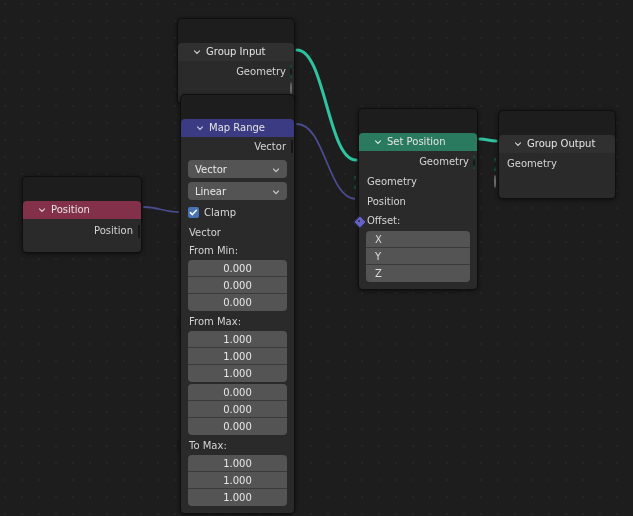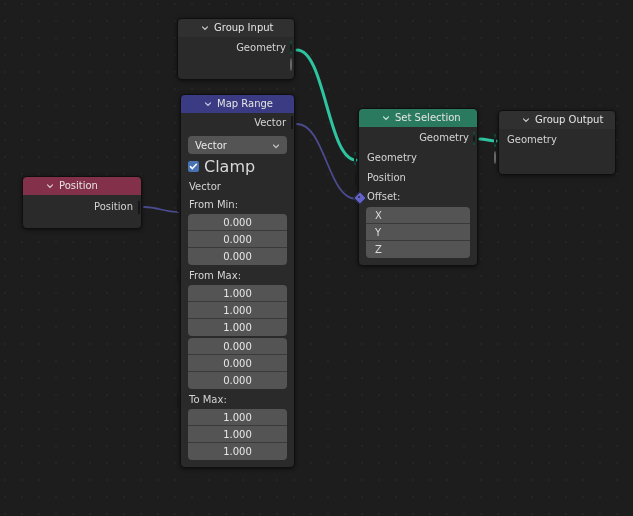--- a/index.html
+++ b/index.html
@@ -32,27 +32,28 @@
     background: #2a2a2a;
     border-bottom-left-radius: 4px;
     border-bottom-right-radius: 4px;
     padding-bottom: 5px;
   }
   .node-header {
     height: 18px;
     line-height: 18px;
     border-top-left-radius: 4px;
     border-top-right-radius: 4px;
-    padding-left: 23px;
+    padding-left: 15px;
     font-size: 10px;
     color: #e4e4e4;
     display: flex;
     align-items: center;
     gap: 5px;
     white-space: nowrap;
+    margin-top: 24px;
   }
   .chev { width: 8px; height: 8px; flex: 0 0 8px; display: block; }
   .chev svg { display: block; }
 
   .sock-row {
     position: relative;
     height: 20px;
     display: flex;
     align-items: center;
     font-size: 10px;
@@ -118,21 +119,21 @@
   }
   .dropdown .dd-chev { width: 8px; height: 8px; opacity: 0.85; }
 
   
   .checkrow {
     margin: 3px 7px 2px 7px;
     height: 15px;
     display: flex;
     align-items: center;
     gap: 5px;
-    font-size: 16px;
+    font-size: 10px;
     color: #d8d8d8;
   }
   .checkbox {
     width: 11px; height: 11px;
     background: #4772b3;
     border-radius: 2px;
     position: relative;
     flex: 0 0 11px;
   }
   .checkbox svg { position: absolute; left: 1px; top: 1px; }
@@ -241,20 +242,28 @@
 
       <div class="dropdown" style="margin-top:5px;">
         <span>Vector</span>
         <span class="dd-chev">
           <svg width="8" height="8" viewBox="0 0 8 8">
               <path d="M1.5 3 L4 5.6 L6.5 3" fill="none" stroke="#dcdcdc" stroke-width="1.1" stroke-linecap="round"></path>
             </svg>
         </span>
       </div>
 
+      <div class="dropdown" style="margin-top:4px;">
+        <span>Linear</span>
+        <span class="dd-chev">
+          <svg width="8" height="8" viewBox="0 0 8 8">
+              <path d="M1.5 3 L4 5.6 L6.5 3" fill="none" stroke="#dcdcdc" stroke-width="1.1" stroke-linecap="round"></path>
+            </svg>
+        </span>
+      </div>
 
       <div class="checkrow" style="margin-top:5px;">
         <span class="checkbox">
           <svg width="9" height="9" viewBox="0 0 9 9">
               <path d="M1.4 4.6 L3.4 6.6 L7.4 2.2" fill="none" stroke="#ffffff" stroke-width="1.5" stroke-linecap="round" stroke-linejoin="round"></path>
             </svg>
         </span>
         <span>Clamp</span>
       </div>
 
@@ -310,21 +319,21 @@
     </div>
   </div>
 
   <div class="node" style="left:358px; top:108px; width:120px;">
     <div class="node-header" style="background:#2a7a60;">
       <span class="chev">
         <svg width="8" height="8" viewBox="0 0 8 8">
             <path d="M1.5 2.8 L4 5.4 L6.5 2.8" fill="none" stroke="#d3eae1" stroke-width="1.1" stroke-linecap="round"></path>
           </svg>
       </span>
-      <span>Set Selection</span>
+      <span>Set Position</span>
     </div>
     <div class="node-body">
 
       <div class="sock-row out" style="height:20px;">
         <span class="socket right" style="top:6px;">
           <span class="sk-circle"></span>
         </span>
         <span>Geometry</span>
       </div>
 

